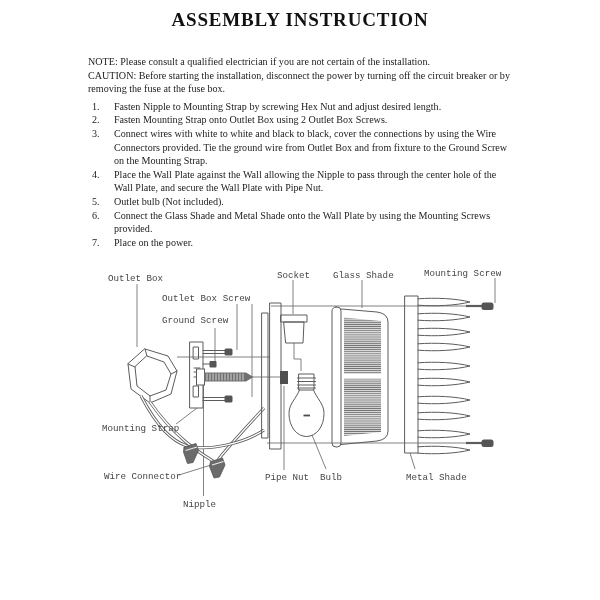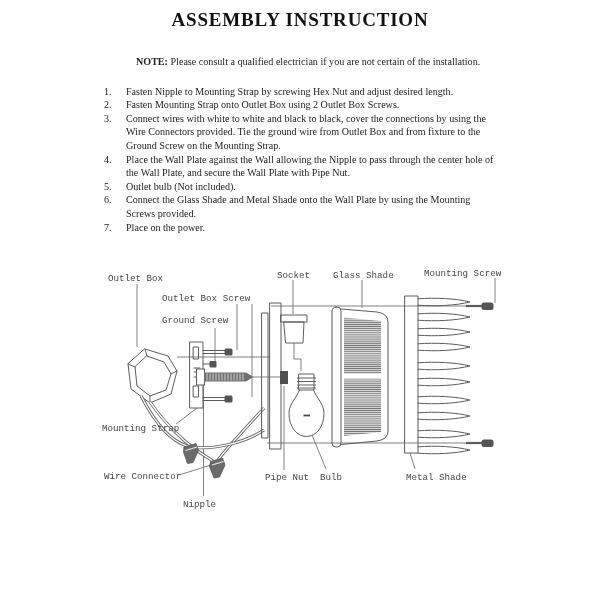--- a/index.html
+++ b/index.html
@@ -10,22 +10,22 @@
   .title {
     position:absolute; top:9px; left:0; width:600px; margin:0;
     text-align:center; font-size:19px; font-weight:bold; letter-spacing:0.8px;
     color:#111;
   }
   .body-text {
     position:absolute; left:88px; top:55px; width:428px;
     font-size:10.1px; line-height:13.6px; color:#222;
   }
   .body-text p { margin:0; }
-  .b { font-weight:bold;margin-left:48px; }
-  ol.steps { margin:16px; padding:0; list-style:none; counter-reset:step; }
+  .b { font-weight:normal; }
+  ol.steps { margin:4px; padding:0; list-style:none; counter-reset:step; }
   ol.steps li { counter-increment:step; position:relative; padding-left:22px; }
   ol.steps li::before { content:counter(step) "."; position:absolute; left:0; }
   svg.diagram { position:absolute; left:0; top:0; }
   .dl  { stroke:#5c5c5c; stroke-width:1; fill:none; stroke-linecap:round; stroke-linejoin:round; }
   .thin{ stroke:#6a6a6a; stroke-width:0.85; fill:none; }
   .dark{ fill:#555; stroke:none; }
   .wireO { stroke:#5c5c5c; stroke-width:3; fill:none; }
   .wireI { stroke:#ffffff; stroke-width:1.4; fill:none; }
   text.lbl {
     font-family:"Liberation Mono","DejaVu Sans Mono",monospace;
@@ -34,20 +34,21 @@
 </style>
 </head>
 <body>
 
 <div class="page">
 
   <h1 class="title">ASSEMBLY INSTRUCTION</h1>
 
   <div class="body-text">
     <p><span class="b">NOTE:</span><span> Please consult a qualified electrician if you are not certain of the installation.</span></p>
+    <p><span class="b">CAUTION:</span><span> Before starting the installation, disconnect the power by turning off the circuit breaker or by removing the fuse at the fuse box.</span></p>
     <ol class="steps">
       <li>Fasten Nipple to Mounting Strap by screwing Hex Nut and adjust desired length.</li>
       <li>Fasten Mounting Strap onto Outlet Box using 2 Outlet Box Screws.</li>
       <li>Connect wires with white to white and black to black, cover the connections by using the Wire Connectors provided. Tie the ground wire from Outlet Box and from fixture to the Ground Screw on the Mounting Strap.</li>
       <li>Place the Wall Plate against the Wall allowing the Nipple to pass through the center hole of the Wall Plate, and secure the Wall Plate with Pipe Nut.</li>
       <li>Outlet bulb (Not included).</li>
       <li>Connect the Glass Shade and Metal Shade onto the Wall Plate by using the Mounting Screws provided.</li>
       <li>Place on the power.</li>
     </ol>
   </div>

